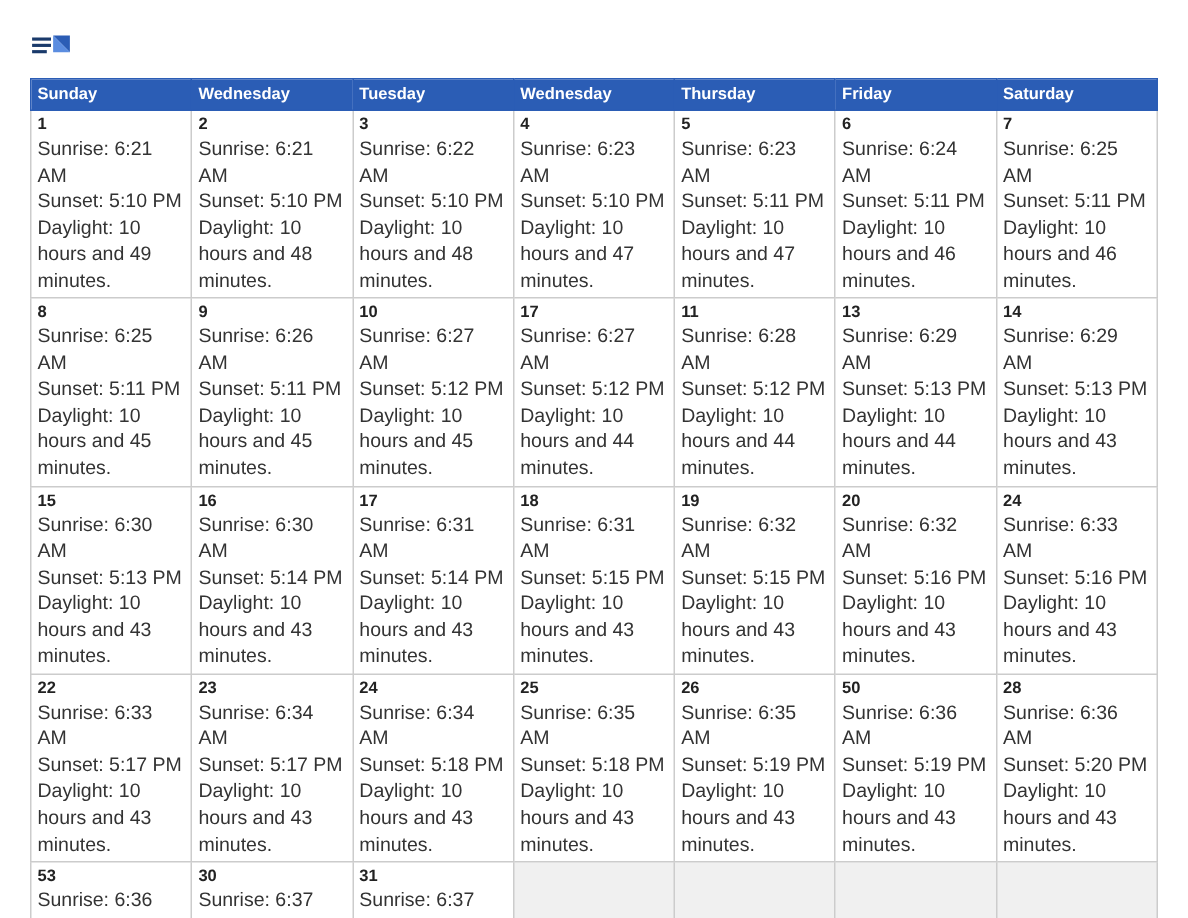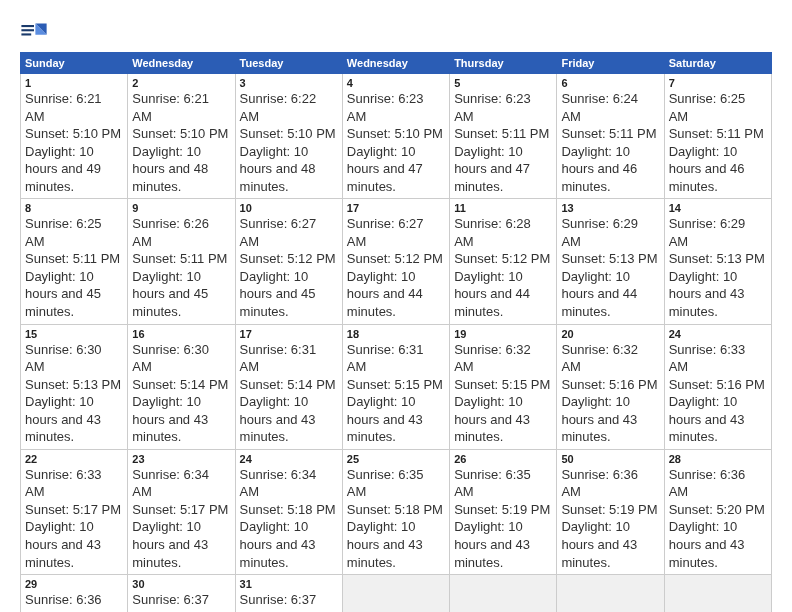--- a/index.html
+++ b/index.html
@@ -184,21 +184,21 @@
           <td><span class="day-num">25</span>
 <span class="day-info">Sunrise: 6:35 AM<br>Sunset: 5:18 PM<br>Daylight: 10 hours and 43 minutes.</span></td>
           <td><span class="day-num">26</span>
 <span class="day-info">Sunrise: 6:35 AM<br>Sunset: 5:19 PM<br>Daylight: 10 hours and 43 minutes.</span></td>
           <td><span class="day-num">50</span>
 <span class="day-info">Sunrise: 6:36 AM<br>Sunset: 5:19 PM<br>Daylight: 10 hours and 43 minutes.</span></td>
           <td><span class="day-num">28</span>
 <span class="day-info">Sunrise: 6:36 AM<br>Sunset: 5:20 PM<br>Daylight: 10 hours and 43 minutes.</span></td>
         </tr>
         <tr>
-          <td><span class="day-num">29</span>
+          <td><span class="day-num">53</span>
 <span class="day-info">Sunrise: 6:36 AM<br>Sunset: 5:20 PM<br>Daylight: 10 hours and 43 minutes.</span></td>
           <td><span class="day-num">30</span>
 <span class="day-info">Sunrise: 6:37 AM<br>Sunset: 5:21 PM<br>Daylight: 10 hours and 44 minutes.</span></td>
           <td><span class="day-num">31</span>
 <span class="day-info">Sunrise: 6:37 AM<br>Sunset: 5:22 PM<br>Daylight: 10 hours and 44 minutes.</span></td>
           <td class="empty"></td>
           <td class="empty"></td>
           <td class="empty"></td>
           <td class="empty"></td>
         </tr>

